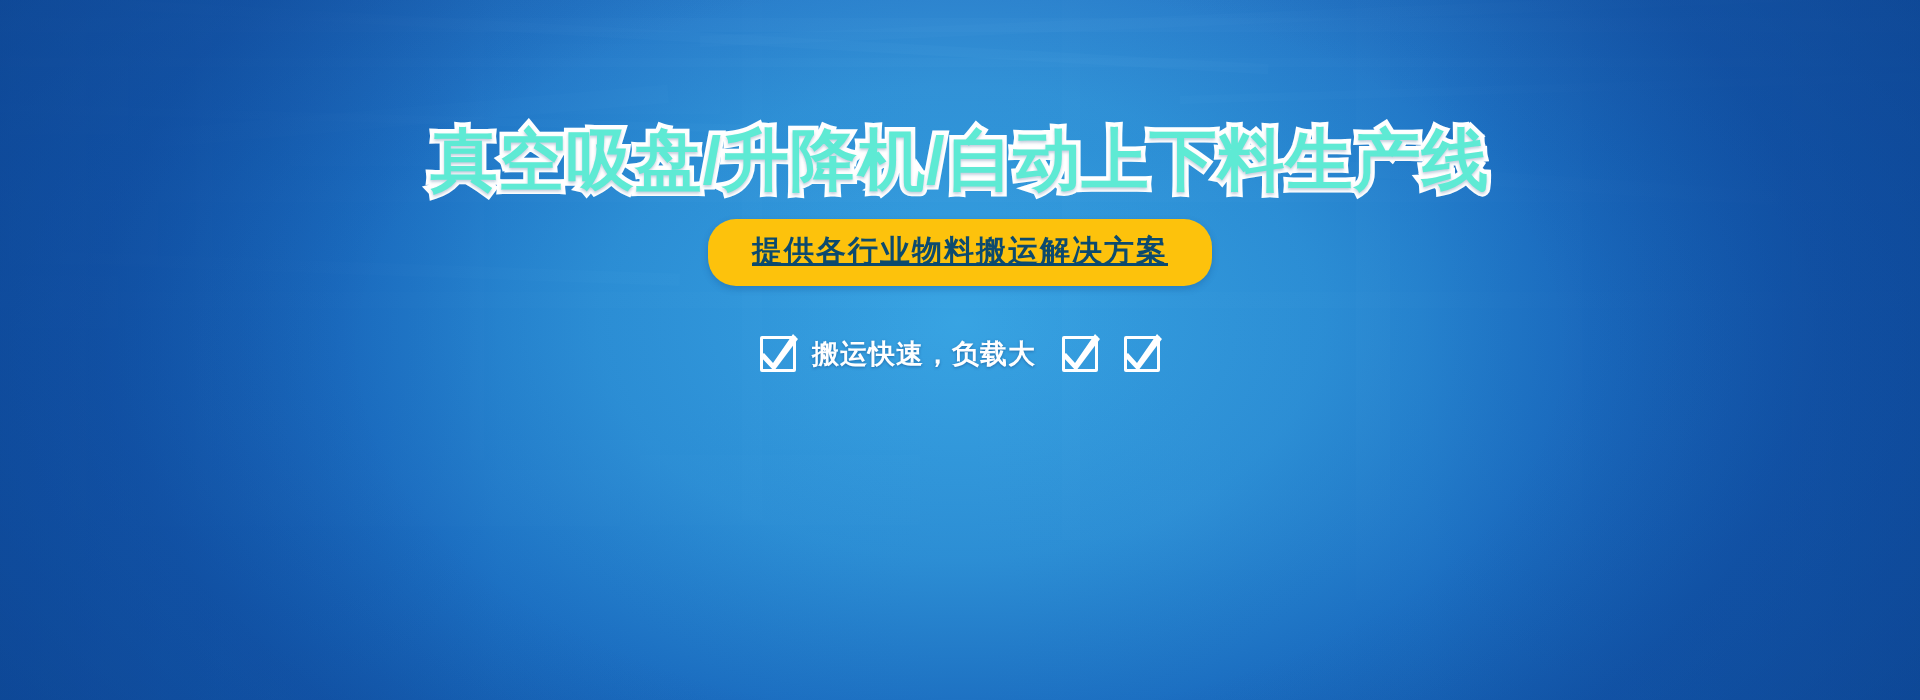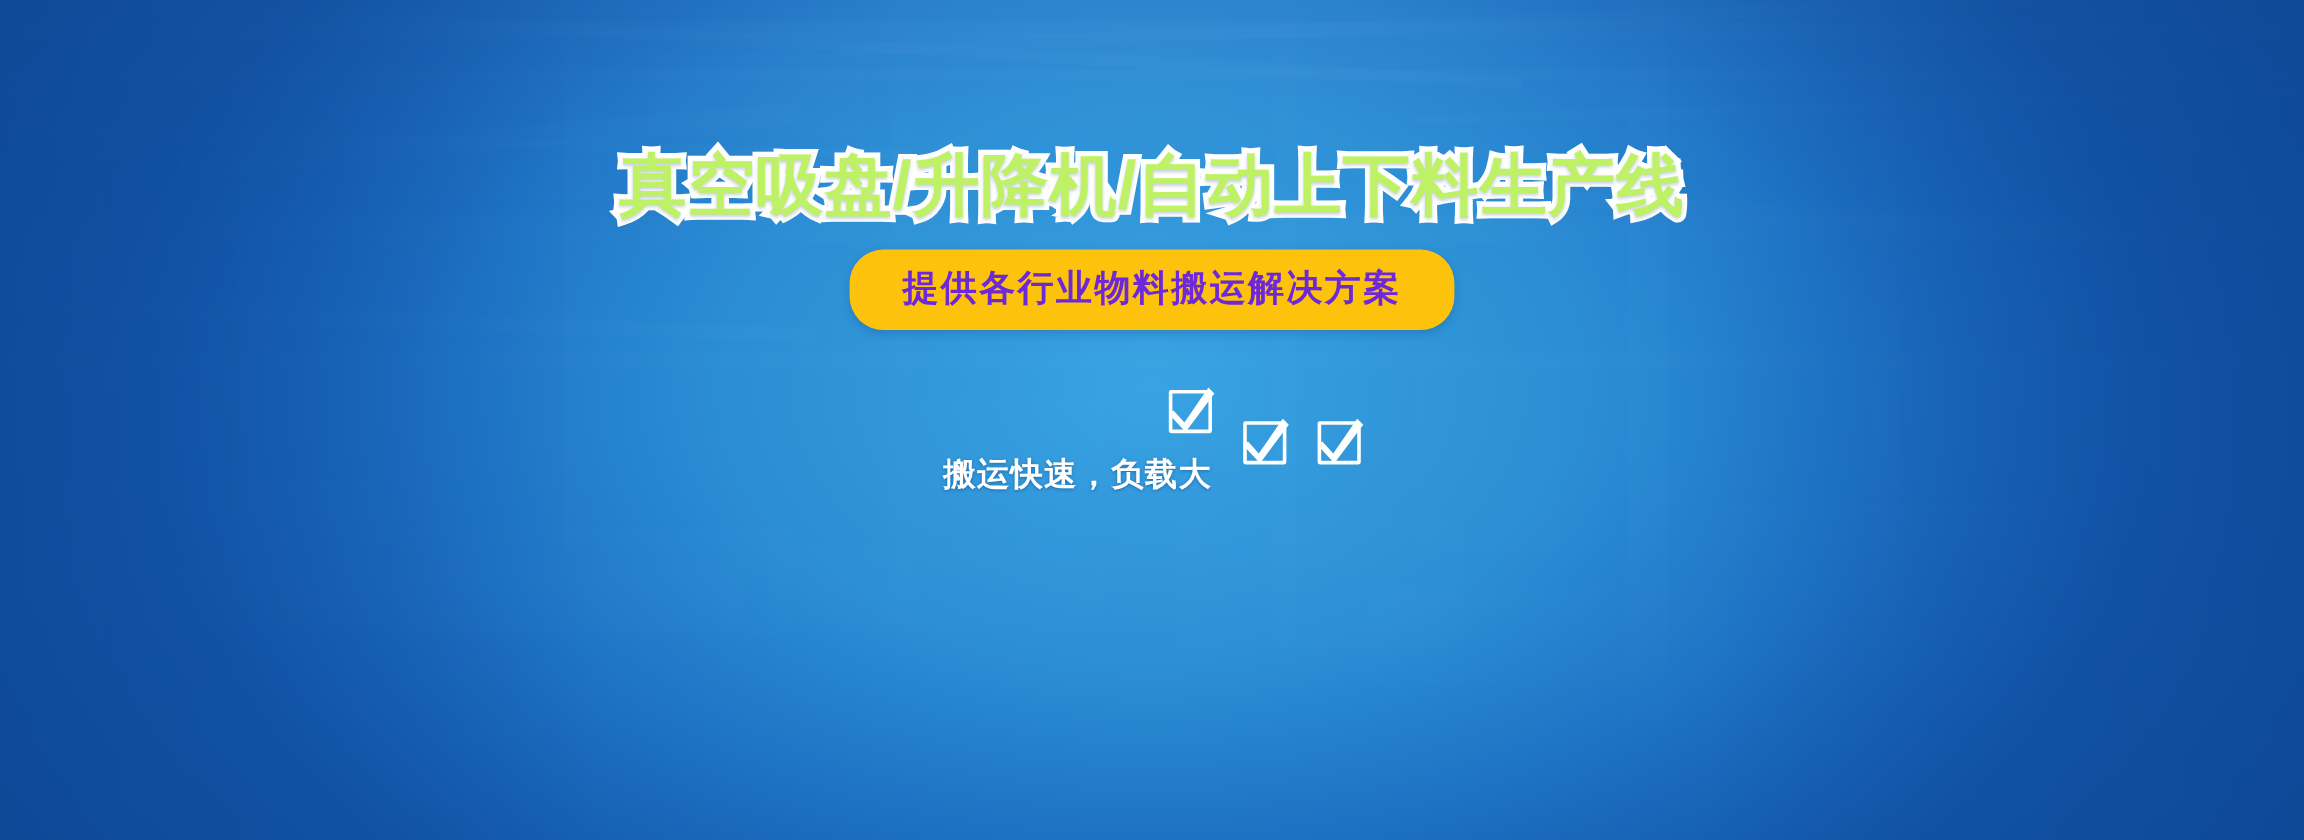--- a/index.html
+++ b/index.html
@@ -66,56 +66,56 @@
   
   .content {
     position:absolute; inset:0;
     display:flex; flex-direction:column;
     align-items:center;
     z-index:5;
   }
 
   .title {
     margin-top:126px;
-    font-size:56px;
+    font-size:67px;
     line-height:1.0;
     font-weight:bold;
     letter-spacing:1px;
-    color:#bef264;
+    color:#5eead4;
     -webkit-text-stroke:9px #ffffff;
     paint-order:stroke fill;
     text-shadow:0 2px 3px rgba(10,60,120,0.25);
     white-space:nowrap;
   }
 
   .badge {
     margin-top:26px;
     background:#FDC20C;
-    color:#6d28d9;
+    color:#0c4a6e;
     font-size:30px;
     font-weight:bold;
     letter-spacing:2px;
     padding:12px 44px 14px 44px;
     border-radius:28px;
     white-space:nowrap;
     box-shadow:0 3px 7px rgba(10,50,110,0.22);
+    text-decoration:underline;
   }
 
   .features {
     margin-top:50px;
     display:flex;
     align-items:center;
     gap:26px;
     white-space:nowrap;
   }
   .feature {
     display:flex;
     align-items:flex-end;
     gap:16px;
-    flex-direction:column;
   }
   .check {
     width:30px; height:30px;
     border:3px solid #ffffff;
     border-radius:2px;
     position:relative;
     flex:0 0 auto;
     display:block;
   }
   .check svg { position:absolute; left:-4px; top:-7px; }

